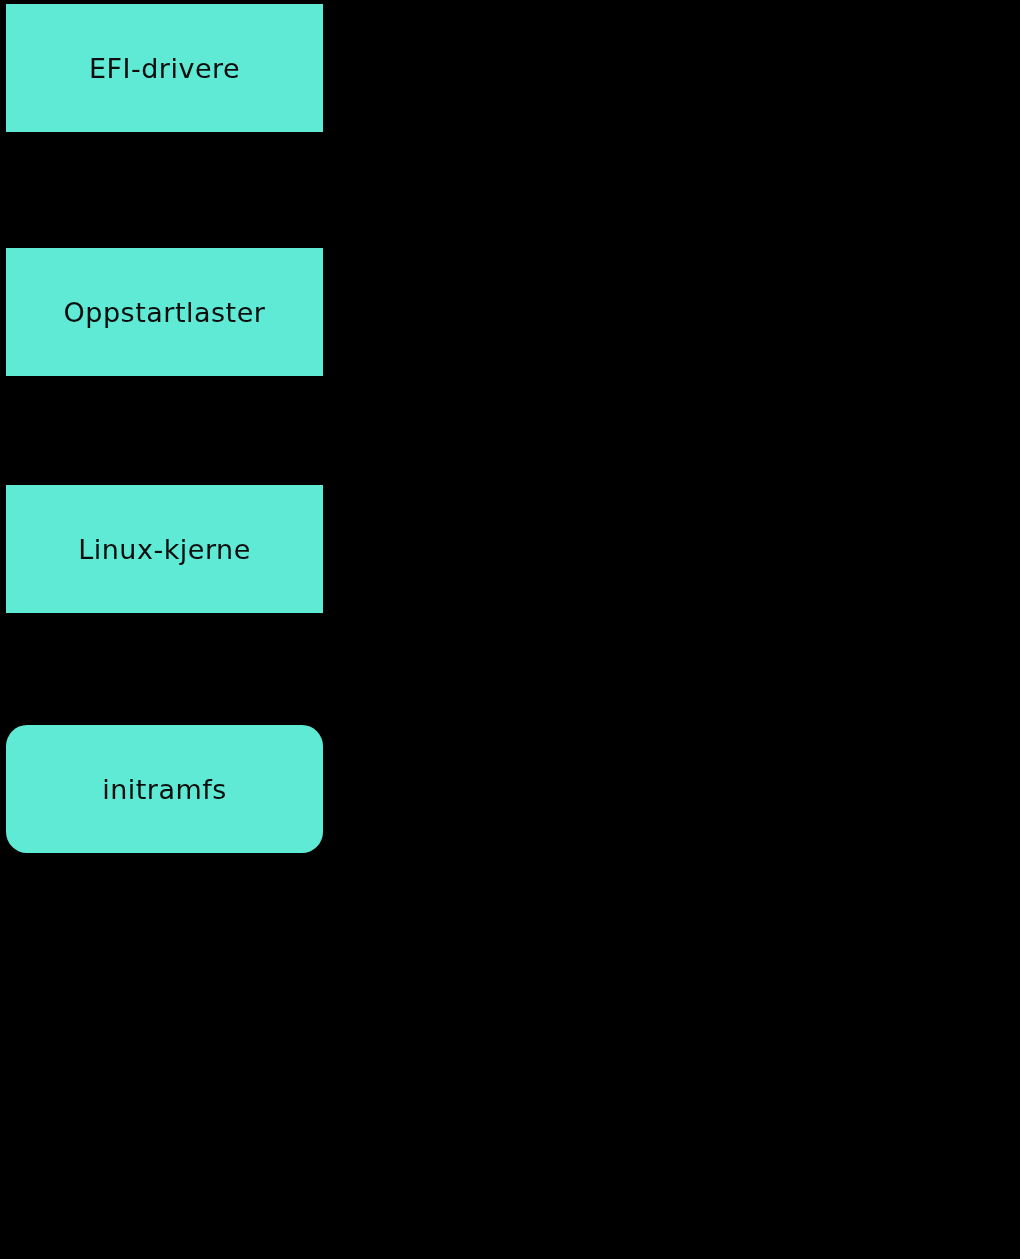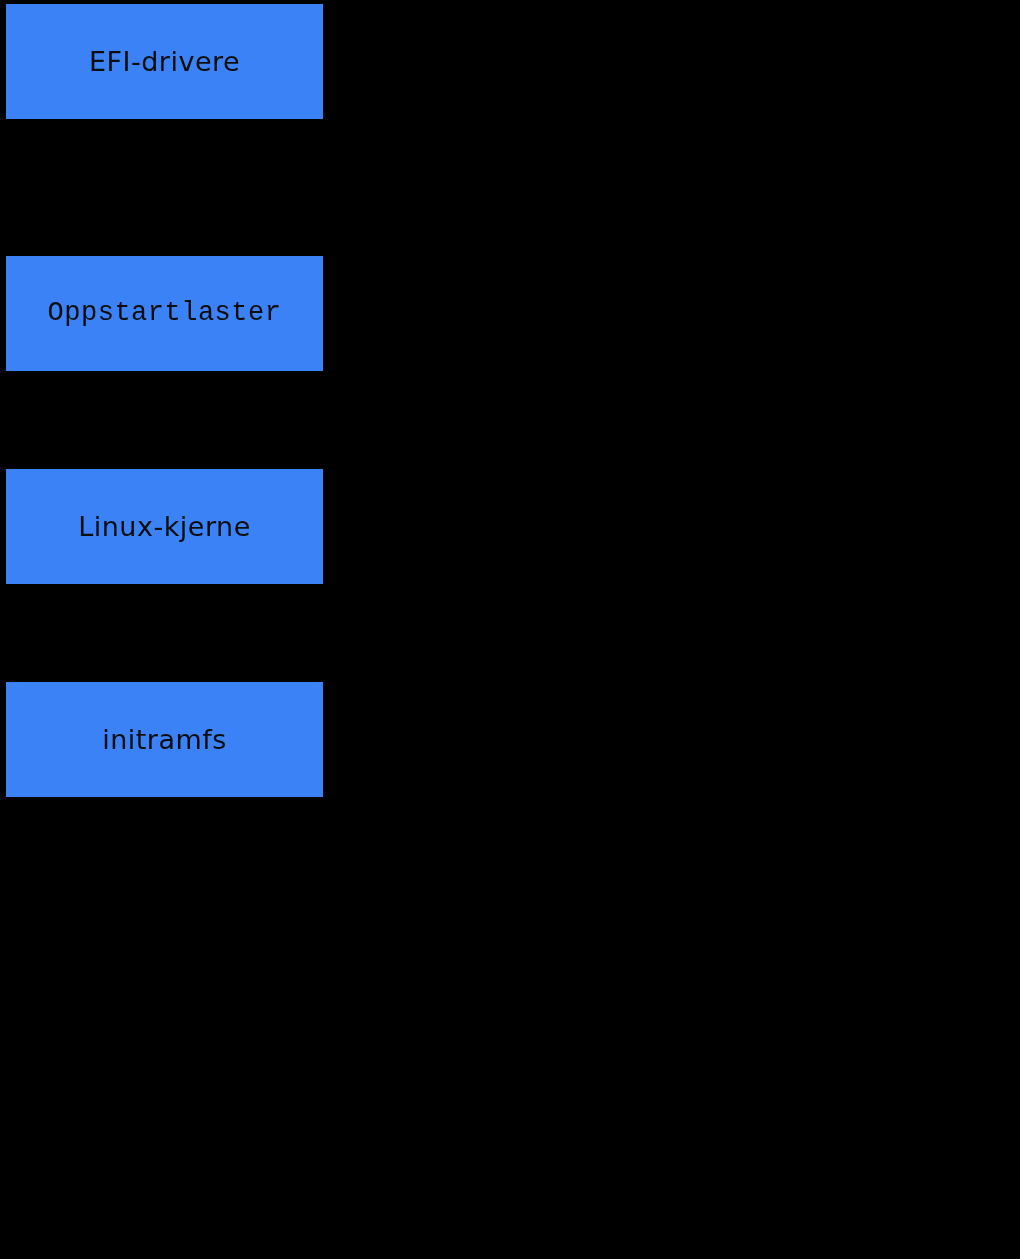--- a/index.html
+++ b/index.html
@@ -17,38 +17,38 @@
     .canvas {
       position: relative;
       width: 1020px;
       height: 1259px;
       background: #000000;
     }
     .node {
       position: absolute;
       left: 6px;
       width: 317px;
-      height: 115px;
-      background: #3b82f6;
+      height: 128px;
+      background: #5eead4;
       display: flex;
       align-items: center;
       justify-content: center;
       box-sizing: border-box;
     }
     .node-label {
       color: #0d0d0d;
       font-size: 27px;
       letter-spacing: 0.5px;
       line-height: 1;
       white-space: nowrap;
     }
     .n0 { top: 4px; }
-    .n1 { top: 256px; font-family: Liberation Mono, monospace; }
-    .n2 { top: 469px; }
-    .n3 { top: 682px; }
+    .n1 { top: 248px; }
+    .n2 { top: 485px; }
+    .n3 { top: 725px; border-radius: 21px; }
     .n4 { top: 966px; }
   </style>
 </head>
 <body>
 
 <div class="canvas">
 
   <div class="node n0">
     <span class="node-label">EFI-drivere</span>
   </div>

